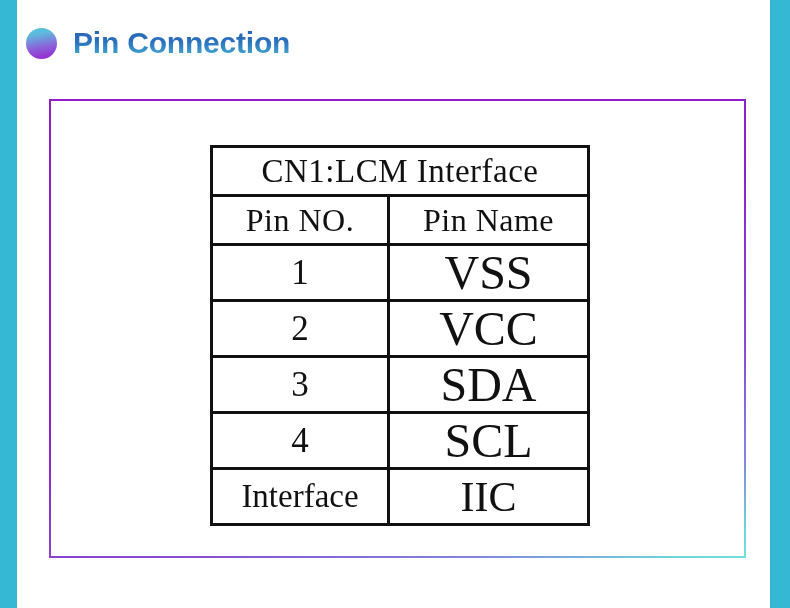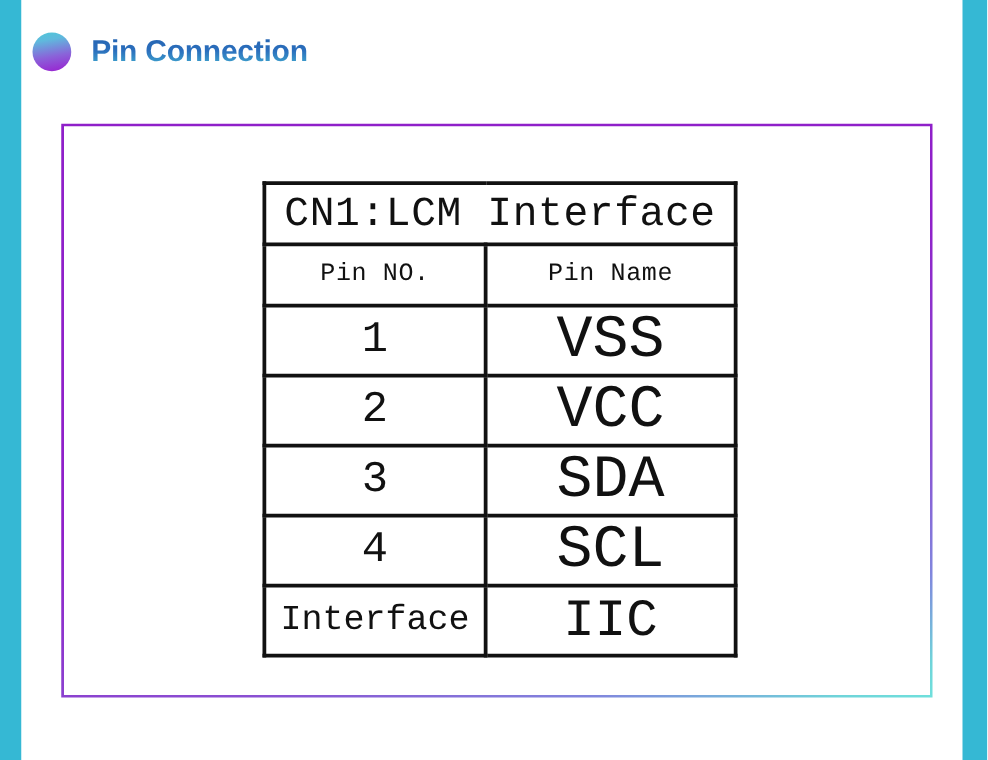--- a/index.html
+++ b/index.html
@@ -40,21 +40,21 @@
     gap: 16px;
   }
   .bullet {
     width: 31px;
     height: 31px;
     border-radius: 50%;
     background: linear-gradient(170deg, #4fc8d8 0%, #5fb9dd 22%, #8a63d9 60%, #9a1ed0 100%);
     flex: 0 0 auto;
   }
   .heading-text {
-    font-size: 24px;
+    font-size: 30px;
     font-weight: bold;
     letter-spacing: -0.2px;
     background: linear-gradient(180deg, #2563b0 0%, #2b6fbd 45%, #3c9ccb 78%, #4fbad6 100%);
     -webkit-background-clip: text;
     background-clip: text;
     color: #2d6fb8;
     -webkit-text-fill-color: transparent;
     white-space: nowrap;
   }
 
@@ -79,21 +79,21 @@
   }
 
   
   .pin-table-wrap {
     position: absolute;
     left: 159px;
     top: 44px;
   }
   table.pin-table {
     border-collapse: collapse;
-    font-family: Liberation Mono, monospace;
+    font-family: Liberation Serif, serif;
     background: #ffffff;
   }
   table.pin-table,
   table.pin-table th,
   table.pin-table td {
     border: 3px solid #111111;
   }
   table.pin-table th,
   table.pin-table td {
     text-align: center;
@@ -106,31 +106,31 @@
   .col-no   { width: 174px; }
   .col-name { width: 197px; }
 
   .row-title td {
     height: 46px;
     font-size: 33px;
     letter-spacing: 0.5px;
   }
   .row-head th {
     height: 46px;
-    font-size: 20px;
+    font-size: 32px;
     letter-spacing: 0.5px;
   }
   .row-data td {
     height: 53px;
     font-size: 35px;
   }
   .row-data td.c-name { font-size: 48px; }
   .row-last td {
     height: 53px;
-    font-size: 28px;
+    font-size: 33px;
   }
   .row-last td.c-name { font-size: 42px; }
 </style>
 </head>
 <body>
 
 <div class="slide">
 
   <div class="bar bar-left"></div>
   <div class="bar bar-right"></div>

